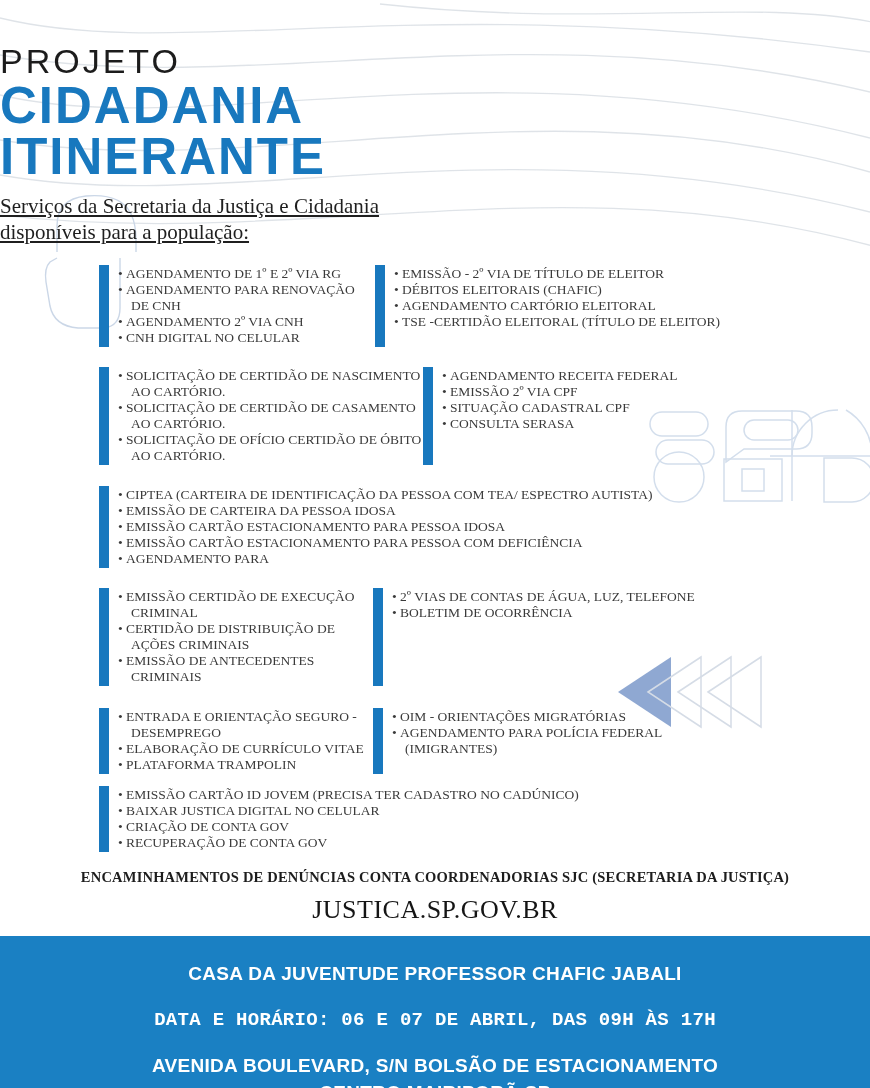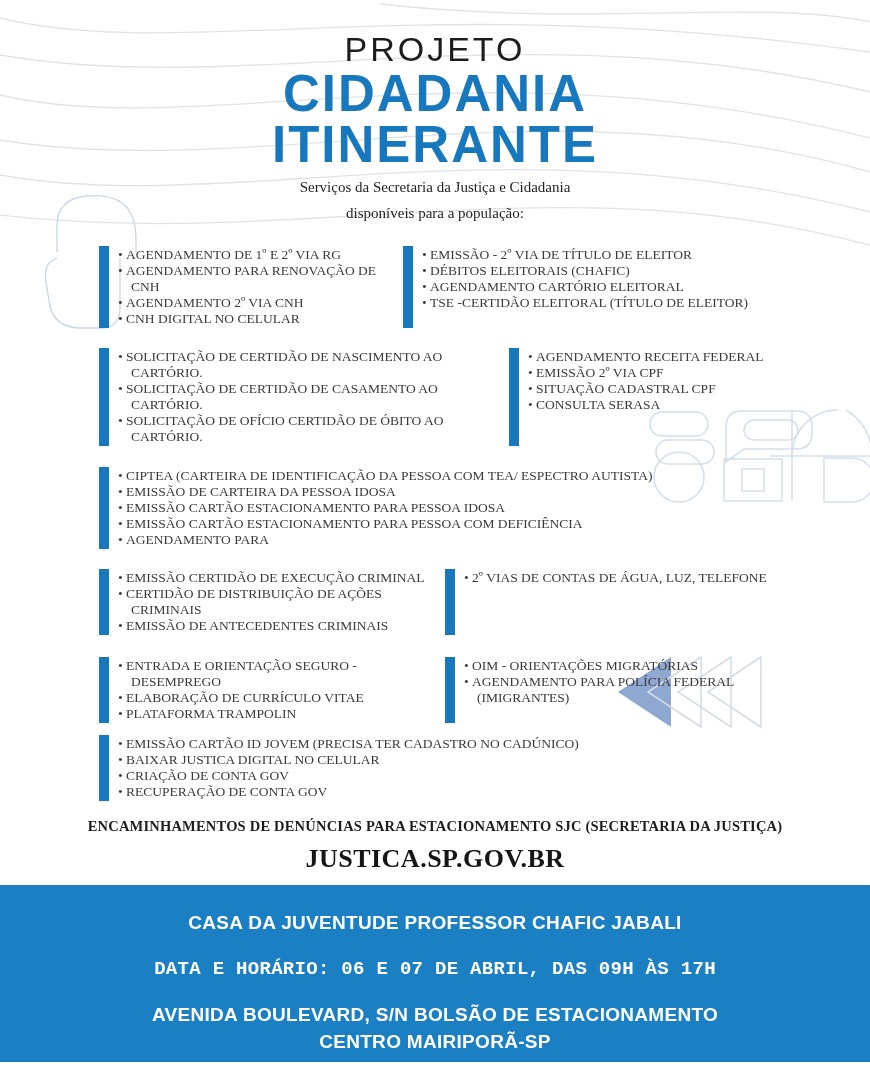--- a/index.html
+++ b/index.html
@@ -13,46 +13,46 @@
     --wave-gray:#DCE1E6;
   }
   html,body{margin:0;padding:0;}
   body{width:870px;height:1088px;background:#fff;overflow:hidden;
        font-family:"Liberation Serif",serif;}
   .page{position:relative;width:870px;height:1088px;background:#fff;}
   .bg-decor{position:absolute;left:0;top:0;z-index:0;}
   .content{position:relative;z-index:1;}
 
   
-  header{padding-top:30px;text-align:center;}
+  header{padding-top:42px;}
   .kicker{font-family:"Liberation Sans",sans-serif;font-size:34px;font-weight:500;
           letter-spacing:3px;color:#1c1c1c;line-height:38px;}
   .title{font-family:"Liberation Sans",sans-serif;font-size:51px;font-weight:800;
          letter-spacing:2px;color:var(--title-blue);line-height:51px;margin:0;}
-  .subtitle{margin:4px 0 0 0;font-size:15px;line-height:26px;color:#1f1f1f;}
+  .subtitle{margin:11px 0 0 0;font-size:21px;line-height:26px;color:#1f1f1f;text-decoration:underline;}
 
   
   .services{margin:20px 0 0 99px;width:668px;}
   .srow{display:flex;}
   .mb20{margin-bottom:20px}.mb21{margin-bottom:21px}.mb22{margin-bottom:22px}
   .mb12{margin-bottom:12px}
   .block{display:flex;align-items:stretch;}
   .bar{width:10px;background:var(--accent-blue);margin-right:9px;flex:none;}
   .list{list-style:none;margin:0;padding:1px 0;font-size:13.5px;line-height:16px;
         color:var(--text-dark);}
   .list li{padding-left:13px;text-indent:-13px;}
   .list li::before{content:"\2022\00a0";}
-  .w325{width:304px;flex:none}.w410{width:410px;flex:none}
-  .w346{width:346px;flex:none}.wr{flex:1}.wfull{width:100%}
+  .w325{width:276px;flex:none}.w410{width:324px;flex:none}
+  .w346{width:274px;flex:none}.wr{flex:1}.wfull{width:100%}
   .w300 .list{max-width:292px;}
 
   
   .referrals{margin:17px 40px 0 40px;text-align:center;font-weight:700;
              font-size:14.5px;color:#1d1d1d;letter-spacing:.2px;}
-  .website{margin:9px 0 0 0;text-align:center;font-weight:700;font-size:26px;
+  .website{margin:9px 0 0 0;text-align:center;font-weight:400;font-size:26px;
            letter-spacing:.5px;color:#151515;}
 
   
   .banner{margin-top:11px;width:870px;height:177px;background:var(--banner-blue);
           box-sizing:border-box;padding-top:27px;text-align:center;
           font-family:"Liberation Sans",sans-serif;color:#fff;}
   .banner p{margin:0;font-size:19px;font-weight:700;letter-spacing:.3px;}
   .banner .venue{margin-bottom:24px;}
   .banner .datetime{margin-bottom:24px;font-family:Liberation Mono, monospace;}
   .banner .addr1{margin-bottom:5px;}
@@ -176,20 +176,21 @@
           <ul class="list">
               <li>EMISSÃO CERTIDÃO DE EXECUÇÃO CRIMINAL</li>
               <li>CERTIDÃO DE DISTRIBUIÇÃO DE AÇÕES CRIMINAIS</li>
               <li>EMISSÃO DE ANTECEDENTES CRIMINAIS</li>
             </ul>
         </div>
         <div class="block wr">
           <div class="bar"></div>
           <ul class="list">
               <li>2º VIAS DE CONTAS DE ÁGUA, LUZ, TELEFONE</li>
+              <li>BOLETIM DE OCORRÊNCIA</li>
             </ul>
         </div>
       </div>
 
       <div class="srow mb12">
         <div class="block w346">
           <div class="bar"></div>
           <ul class="list">
               <li>ENTRADA E ORIENTAÇÃO SEGURO - DESEMPREGO</li>
               <li>ELABORAÇÃO DE CURRÍCULO VITAE</li>
@@ -212,21 +213,21 @@
               <li>EMISSÃO CARTÃO ID JOVEM (PRECISA TER CADASTRO NO CADÚNICO)</li>
               <li>BAIXAR JUSTICA DIGITAL NO CELULAR</li>
               <li>CRIAÇÃO DE CONTA GOV</li>
               <li>RECUPERAÇÃO DE CONTA GOV</li>
             </ul>
         </div>
       </div>
 
     </main>
 
-    <p class="referrals">ENCAMINHAMENTOS DE DENÚNCIAS PARA ESTACIONAMENTO SJC (SECRETARIA DA JUSTIÇA)</p>
+    <p class="referrals">ENCAMINHAMENTOS DE DENÚNCIAS CONTA COORDENADORIAS SJC (SECRETARIA DA JUSTIÇA)</p>
     <p class="website">JUSTICA.SP.GOV.BR</p>
 
     <section class="banner">
       <p class="venue">CASA DA JUVENTUDE PROFESSOR CHAFIC JABALI</p>
       <p class="datetime">DATA E HORÁRIO: 06 E 07 DE ABRIL, DAS 09H ÀS 17H</p>
       <p class="addr1">AVENIDA BOULEVARD, S/N BOLSÃO DE ESTACIONAMENTO</p>
       <p class="addr2">CENTRO MAIRIPORÃ-SP</p>
     </section>
 
     <footer>

